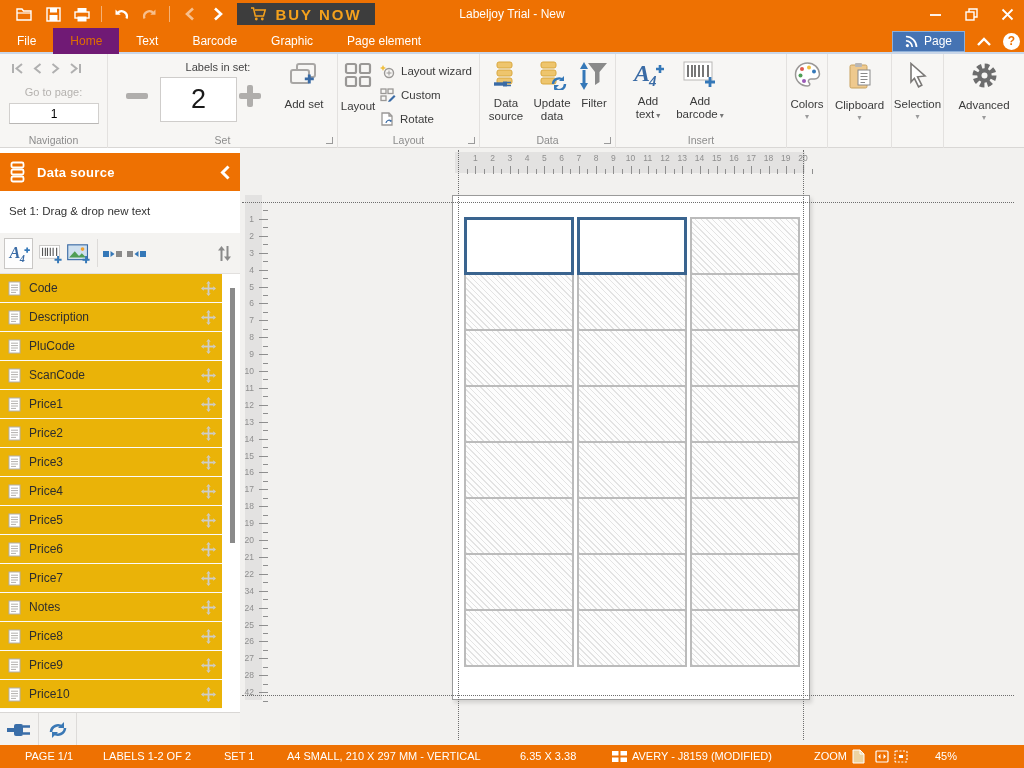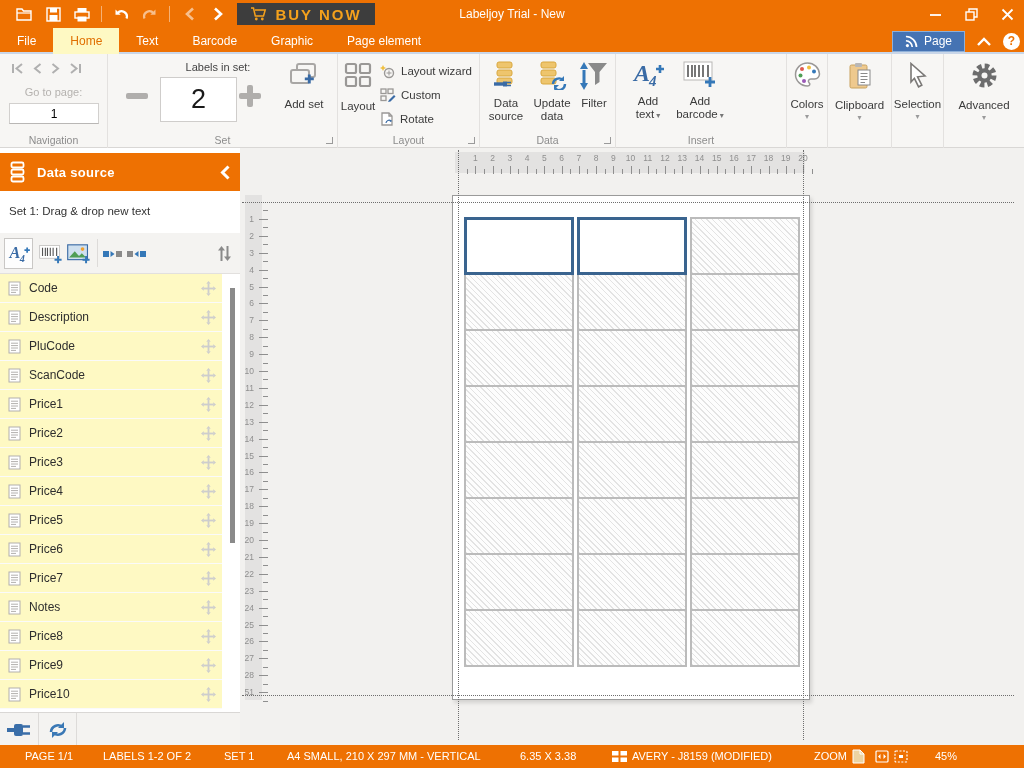--- a/index.html
+++ b/index.html
@@ -18,21 +18,21 @@
   .buynow span { color:#f5a11c; font-weight:bold; font-size:15px; letter-spacing:2px; }
   .tb-title { position:absolute; left:0; right:0; top:0; height:28px; text-align:center;
               line-height:28px; color:#fff; font-size:12px; pointer-events:none; }
   .win-ctrl { position:absolute; right:6px; top:0; height:28px; display:flex; align-items:center; gap:14px; }
   .win-btn { width:22px; height:22px; display:flex; align-items:center; justify-content:center; cursor:pointer; }
 
   
   .menubar { position:relative; height:26px; background:#ee7102; border-bottom:2px solid #c9d6e8; }
   .menu-tabs { display:flex; height:26px; }
   .menu-tab { padding:0 17px; line-height:26px; color:#fff; font-size:12px; cursor:pointer; }
-  .menu-tab.active { background:#fef9c3; color:#e06f00; }
+  .menu-tab.active { background:#701a75; color:#e06f00; }
   .menu-right { position:absolute; right:4px; top:0; height:26px; display:flex; align-items:center; gap:12px; }
   .blog-btn { height:21px; padding:0 12px; background:#4573b3; border:1px solid #8fb0d8; color:#fff;
               font-size:12px; display:flex; align-items:center; gap:6px; cursor:pointer; }
   .help-btn { width:17px; height:17px; border-radius:50%; background:#fff; color:#ee7102; font-weight:bold;
               font-size:12px; text-align:center; line-height:17px; cursor:pointer; }
 
   
   .ribbon { position:relative; height:94px; background:#f7f6f4; border-bottom:1px solid #d9d7d5; }
   .rgroup { position:absolute; top:0; height:94px; border-right:1px solid #e3e1df; }
   .rgroup-label { position:absolute; bottom:2px; left:0; width:100%; text-align:center;
@@ -80,21 +80,21 @@
   .sb-header { margin-top:5px; height:38px; background:#ee7102; color:#fff; display:flex;
                align-items:center; padding:0 10px; }
   .sb-header .txt { font-size:13px; font-weight:bold; letter-spacing:.3px; margin-left:12px; flex:1; }
   .sb-hint { height:42px; padding:14px 0 0 9px; font-size:11.5px; color:#333; background:#fff; }
   .sb-toolbar { position:relative; height:41px; background:#f4f3f1; border-bottom:1px solid #e2e0de; }
   .sb-tool { position:absolute; top:5px; width:29px; height:31px; display:flex; align-items:center;
              justify-content:center; cursor:pointer; }
   .sb-tool.sel { background:#fdfdfd; border:1px solid #c9c7c5; }
   .sb-toolsep { position:absolute; top:6px; left:97px; width:1px; height:28px; background:#dddbd9; }
   .sb-list { }
-  .field-row { position:relative; width:222px; height:29px; background:#fef9c3; border-bottom:1px solid #fafafa;
+  .field-row { position:relative; width:222px; height:29px; background:#eab308; border-bottom:1px solid #fafafa;
                display:flex; align-items:center; cursor:grab; }
   .field-row .ficon { margin-left:8px; display:flex; }
   .field-row .fname { font-size:12px; color:#2e2e2e; margin-left:8px; flex:1; }
   .field-row .fmove { margin-right:6px; display:flex; }
   .sb-scroll { position:absolute; right:5px; top:140px; width:5px; height:255px; background:#8a8a8a; cursor:pointer; }
   .sb-bottom { position:absolute; bottom:0; left:0; width:240px; height:33px; background:#f4f3f1;
                border-top:1px solid #d9d7d5; }
   .sb-bottom .cell { position:absolute; top:0; height:33px; display:flex; align-items:center;
                      justify-content:center; cursor:pointer; }
   .sb-bsep { position:absolute; top:0; width:1px; height:33px; background:#dddbd9; }
@@ -878,27 +878,27 @@
           <span class="num" style="top: 226.7px;">13</span>
           <span class="num" style="top: 243.6px;">14</span>
           <span class="num" style="top: 260.5px;">15</span>
           <span class="num" style="top: 277.4px;">16</span>
           <span class="num" style="top: 294.3px;">17</span>
           <span class="num" style="top: 311.2px;">18</span>
           <span class="num" style="top: 328.1px;">19</span>
           <span class="num" style="top: 345px;">20</span>
           <span class="num" style="top: 361.9px;">21</span>
           <span class="num" style="top: 378.8px;">22</span>
-          <span class="num" style="top: 395.7px;">23</span>
+          <span class="num" style="top: 395.7px;">34</span>
           <span class="num" style="top: 412.6px;">24</span>
           <span class="num" style="top: 429.5px;">25</span>
           <span class="num" style="top: 446.4px;">26</span>
           <span class="num" style="top: 463.3px;">27</span>
           <span class="num" style="top: 480.2px;">28</span>
-          <span class="num" style="top: 497.1px;">51</span>
+          <span class="num" style="top: 497.1px;">42</span>
           <i class="tick minor" style="top: 15.45px;"></i>
           <i class="tick major" style="top: 23.9px;"></i>
           <i class="tick minor" style="top: 32.35px;"></i>
           <i class="tick major" style="top: 40.8px;"></i>
           <i class="tick minor" style="top: 49.25px;"></i>
           <i class="tick major" style="top: 57.7px;"></i>
           <i class="tick minor" style="top: 66.15px;"></i>
           <i class="tick major" style="top: 74.6px;"></i>
           <i class="tick minor" style="top: 83.05px;"></i>
           <i class="tick major" style="top: 91.5px;"></i>

